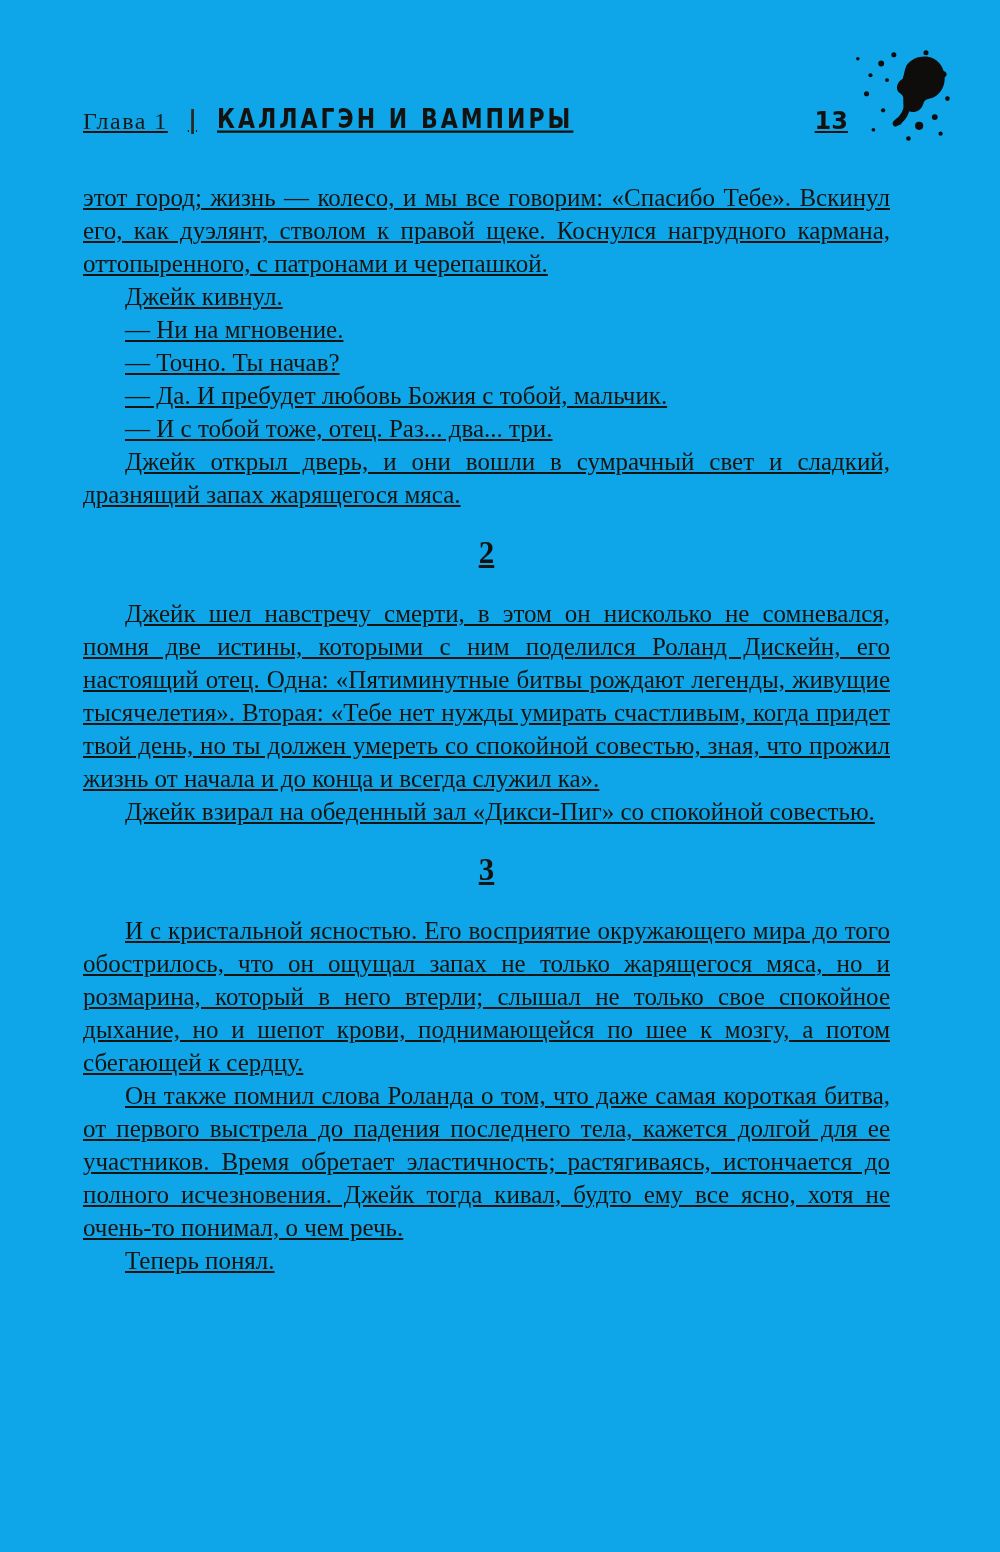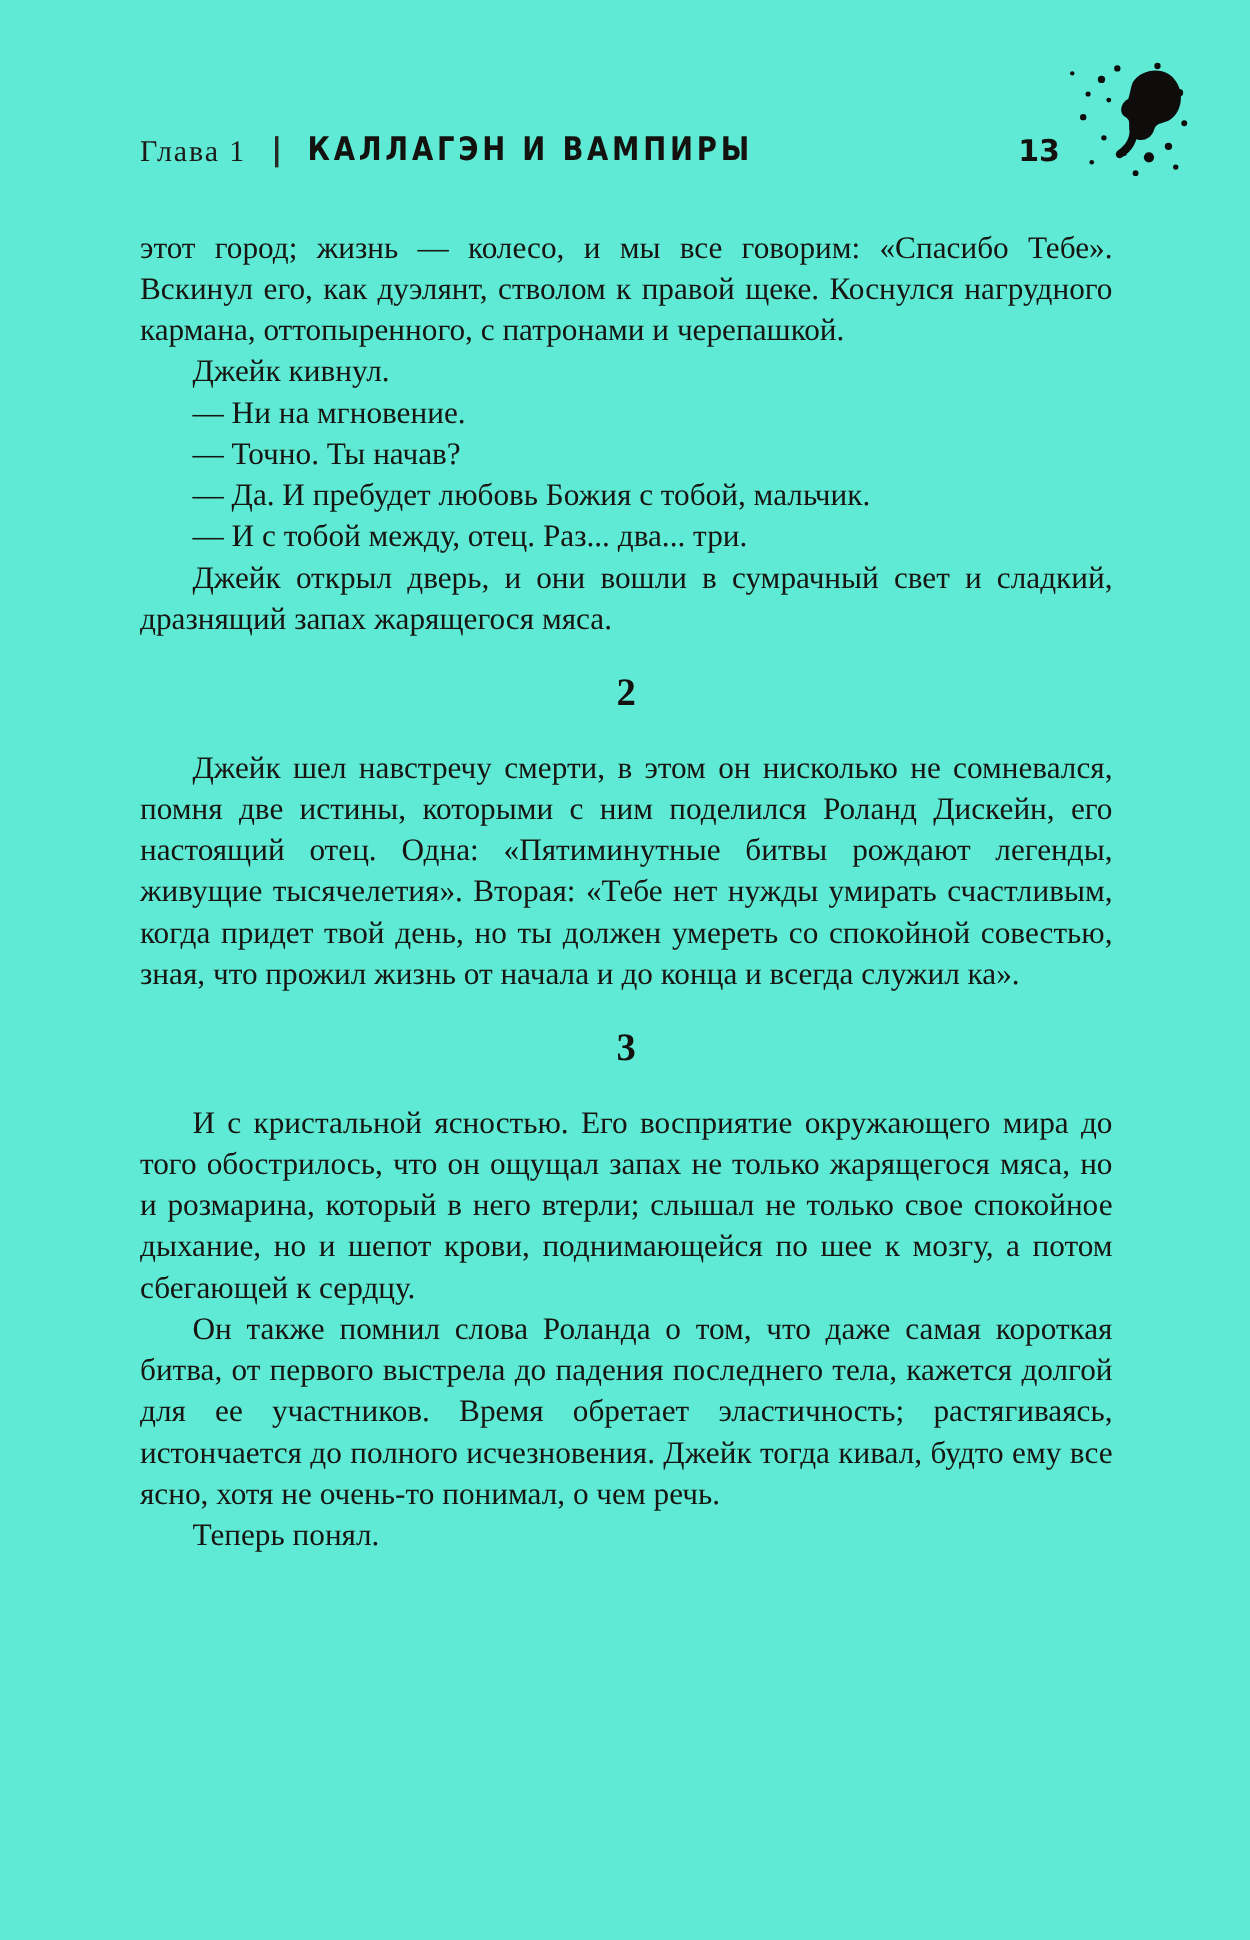--- a/index.html
+++ b/index.html
@@ -4,24 +4,25 @@
 <style>
   * { margin: 0; padding: 0; box-sizing: border-box; }
   html, body { background: #ffffff; }
   body { font-family: "Liberation Serif", serif; }
 
   .book-page {
     position: relative;
     width: 1000px;
     height: 1552px;
     margin: 0 auto;
-    background: #5eead4;
+    background: #0ea5e9;
     color: #171512;
-    padding: 106px 110px 0 112px;
+    padding: 106px 110px 0 83px;
     overflow: hidden;
+    text-decoration: underline;
   }
 
   .page-header {
     display: flex;
     justify-content: space-between;
     align-items: baseline;
     margin-bottom: 46px;
     white-space: nowrap;
   }
   .header-left {
@@ -127,27 +128,28 @@
   </header>
 
   <main class="page-body">
 
     <section>
       <p class="para no-indent">этот город; жизнь — колесо, и мы все говорим: «Спасибо Тебе». Вскинул его, как дуэлянт, стволом к правой щеке. Коснулся нагрудного кармана, оттопыренного, с патронами и черепашкой.</p>
       <p class="para">Джейк кивнул.</p>
       <p class="para">— Ни на мгновение.</p>
       <p class="para">— Точно. Ты начав?</p>
       <p class="para">— Да. И пребудет любовь Божия с тобой, мальчик.</p>
-      <p class="para">— И с тобой между, отец. Раз... два... три.</p>
+      <p class="para">— И с тобой тоже, отец. Раз... два... три.</p>
       <p class="para">Джейк открыл дверь, и они вошли в сумрачный свет и сладкий, дразнящий запах жарящегося мяса.</p>
     </section>
 
     <section>
       <h2 class="section-number">2</h2>
       <p class="para">Джейк шел навстречу смерти, в этом он нисколько не сомневался, помня две истины, которыми с ним поделился Роланд Дискейн, его настоящий отец. Одна: «Пятиминутные битвы рождают легенды, живущие тысячелетия». Вторая: «Тебе нет нужды умирать счастливым, когда придет твой день, но ты должен умереть со спокойной совестью, зная, что прожил жизнь от начала и до конца и всегда служил ка».</p>
+      <p class="para">Джейк взирал на обеденный зал «Дикси-Пиг» со спокойной совестью.</p>
     </section>
 
     <section>
       <h2 class="section-number">3</h2>
       <p class="para">И с кристальной ясностью. Его восприятие окружающего мира до того обострилось, что он ощущал запах не только жарящегося мяса, но и розмарина, который в него втерли; слышал не только свое спокойное дыхание, но и шепот крови, поднимающейся по шее к мозгу, а потом сбегающей к сердцу.</p>
       <p class="para">Он также помнил слова Роланда о том, что даже самая короткая битва, от первого выстрела до падения последнего тела, кажется долгой для ее участников. Время обретает эластичность; растягиваясь, истончается до полного исчезновения. Джейк тогда кивал, будто ему все ясно, хотя не очень-то понимал, о чем речь.</p>
       <p class="para">Теперь понял.</p>
     </section>
 
   </main>

